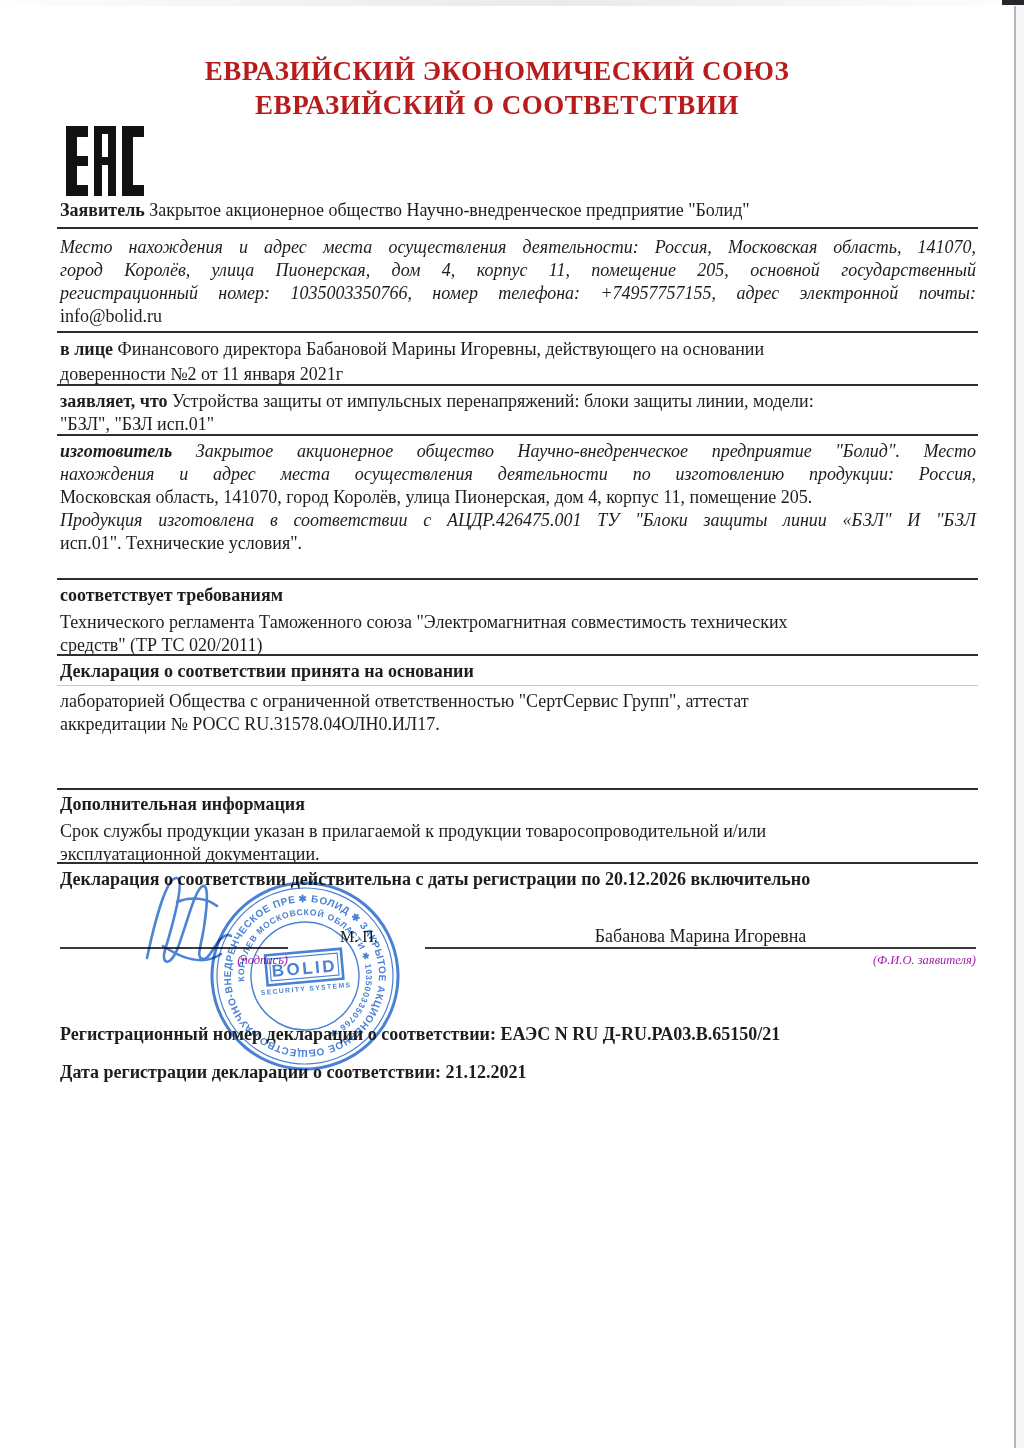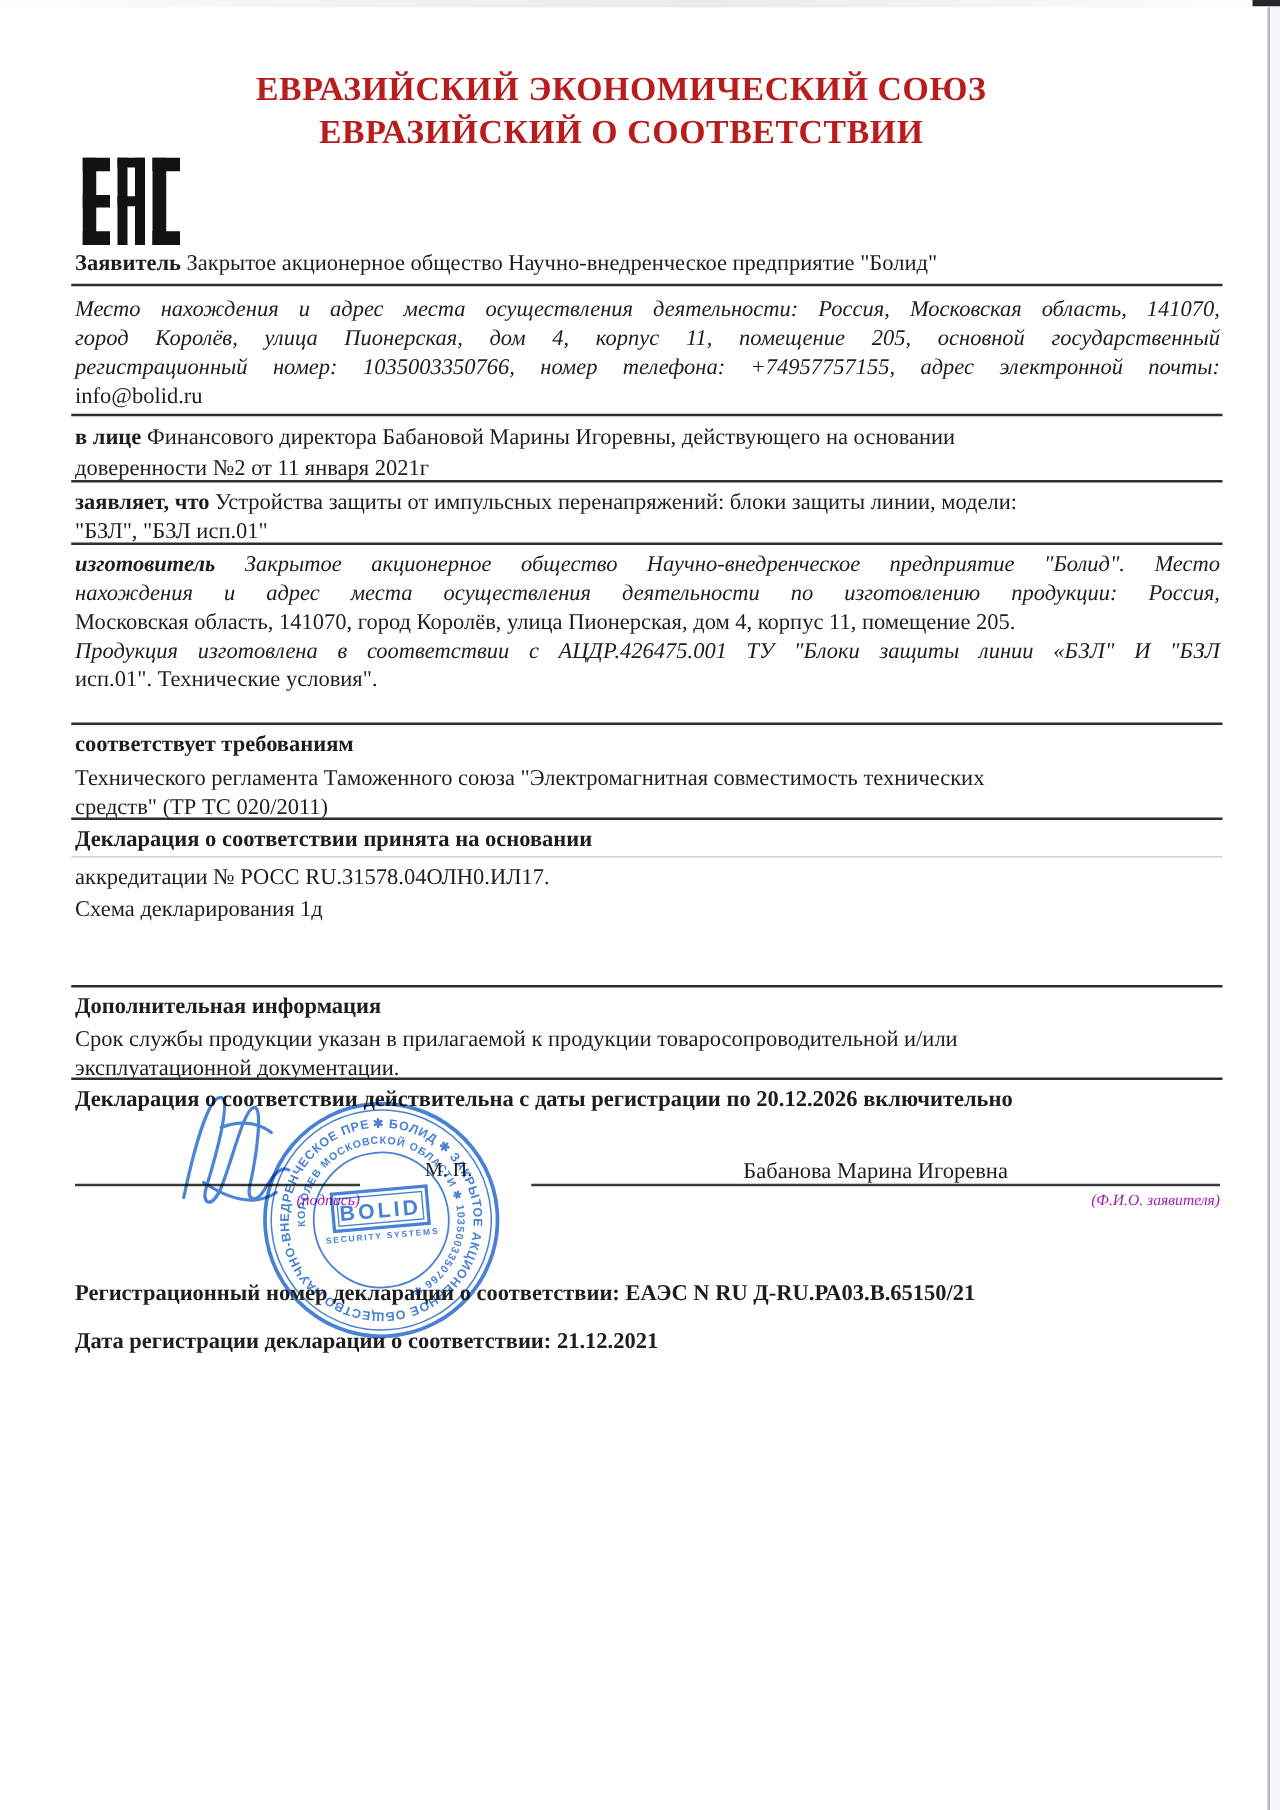--- a/index.html
+++ b/index.html
@@ -114,22 +114,22 @@
     <div class="ln" style="margin-top:4px;">Технического регламента Таможенного союза "Электромагнитная совместимость технических</div>
     <div class="ln">средств" (ТР ТС 020/2011)</div>
   </div>
   <div class="abs rule" style="top:654px;"></div>
 
   <div class="abs sec" style="top:660px;">
     <div class="hd">Декларация о соответствии принята на основании</div>
   </div>
   <div class="abs rule faint" style="top:685px;"></div>
   <div class="abs sec" style="top:690px;">
+    <div class="ln">лабораторией Общества с ограниченной ответственностью "СертСервис Групп", аттестат</div>
     <div class="ln">аккредитации № РОСС RU.31578.04ОЛН0.ИЛ17.</div>
-    <div class="ln" style="margin-top:3px;">Схема декларирования 1д</div>
   </div>
   <div class="abs rule" style="top:788px;"></div>
 
   <div class="abs sec" style="top:793px;">
     <div class="hd">Дополнительная информация</div>
     <div class="ln" style="margin-top:4px;">Срок службы продукции указан в прилагаемой к продукции товаросопроводительной и/или</div>
     <div class="ln">эксплуатационной документации.</div>
   </div>
   <div class="abs rule" style="top:862px;"></div>
 

